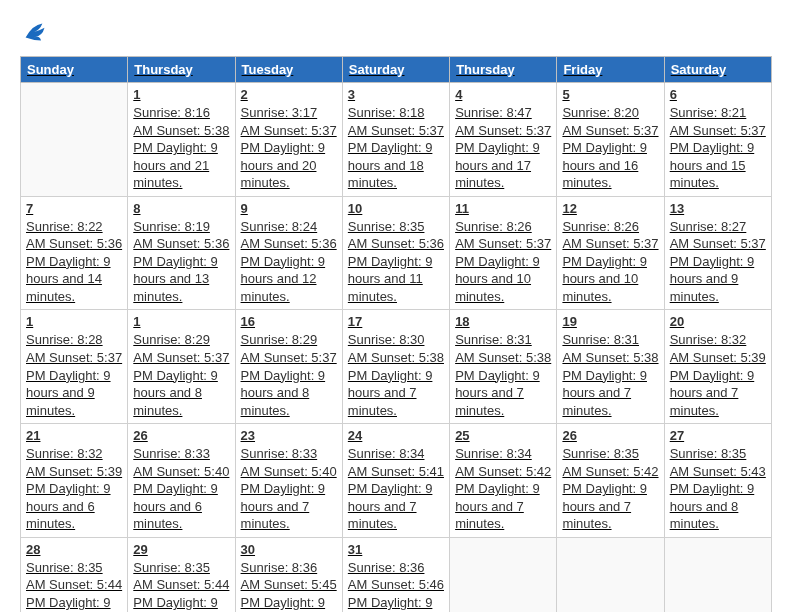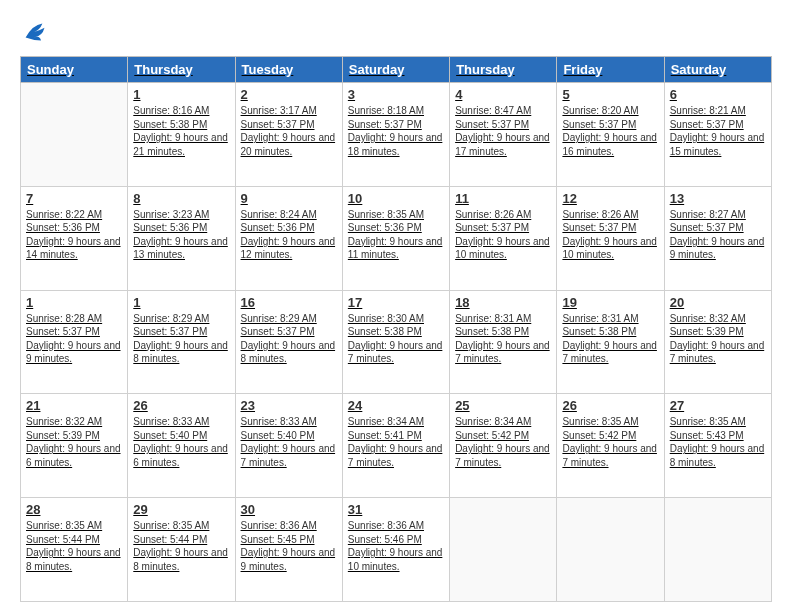--- a/index.html
+++ b/index.html
@@ -83,21 +83,21 @@
     .calendar td.empty {
       background: #f9f9f9;
     }
     .day-number {
       font-size: 13px;
       font-weight: bold;
       margin-bottom: 2px;
       display: block;
     }
     .day-info {
-      font-size: 10px;
+      font-size: 13px;
       line-height: 1.35;
       color: #333;
     }
   </style>
 </head>
 <body>
 
 <div class="page">
   <div class="header">
     <div class="logo">
@@ -176,21 +176,21 @@
         <tr>
           <td>
             <span class="day-number">7</span>
             <div class="day-info">Sunrise: 8:22 AM
 Sunset: 5:36 PM
 Daylight: 9 hours
 and 14 minutes.</div>
           </td>
           <td>
             <span class="day-number">8</span>
-            <div class="day-info">Sunrise: 3:23 AM
+            <div class="day-info">Sunrise: 8:19 AM
 Sunset: 5:36 PM
 Daylight: 9 hours
 and 13 minutes.</div>
           </td>
           <td>
             <span class="day-number">9</span>
             <div class="day-info">Sunrise: 8:24 AM
 Sunset: 5:36 PM
 Daylight: 9 hours
 and 12 minutes.</div>

